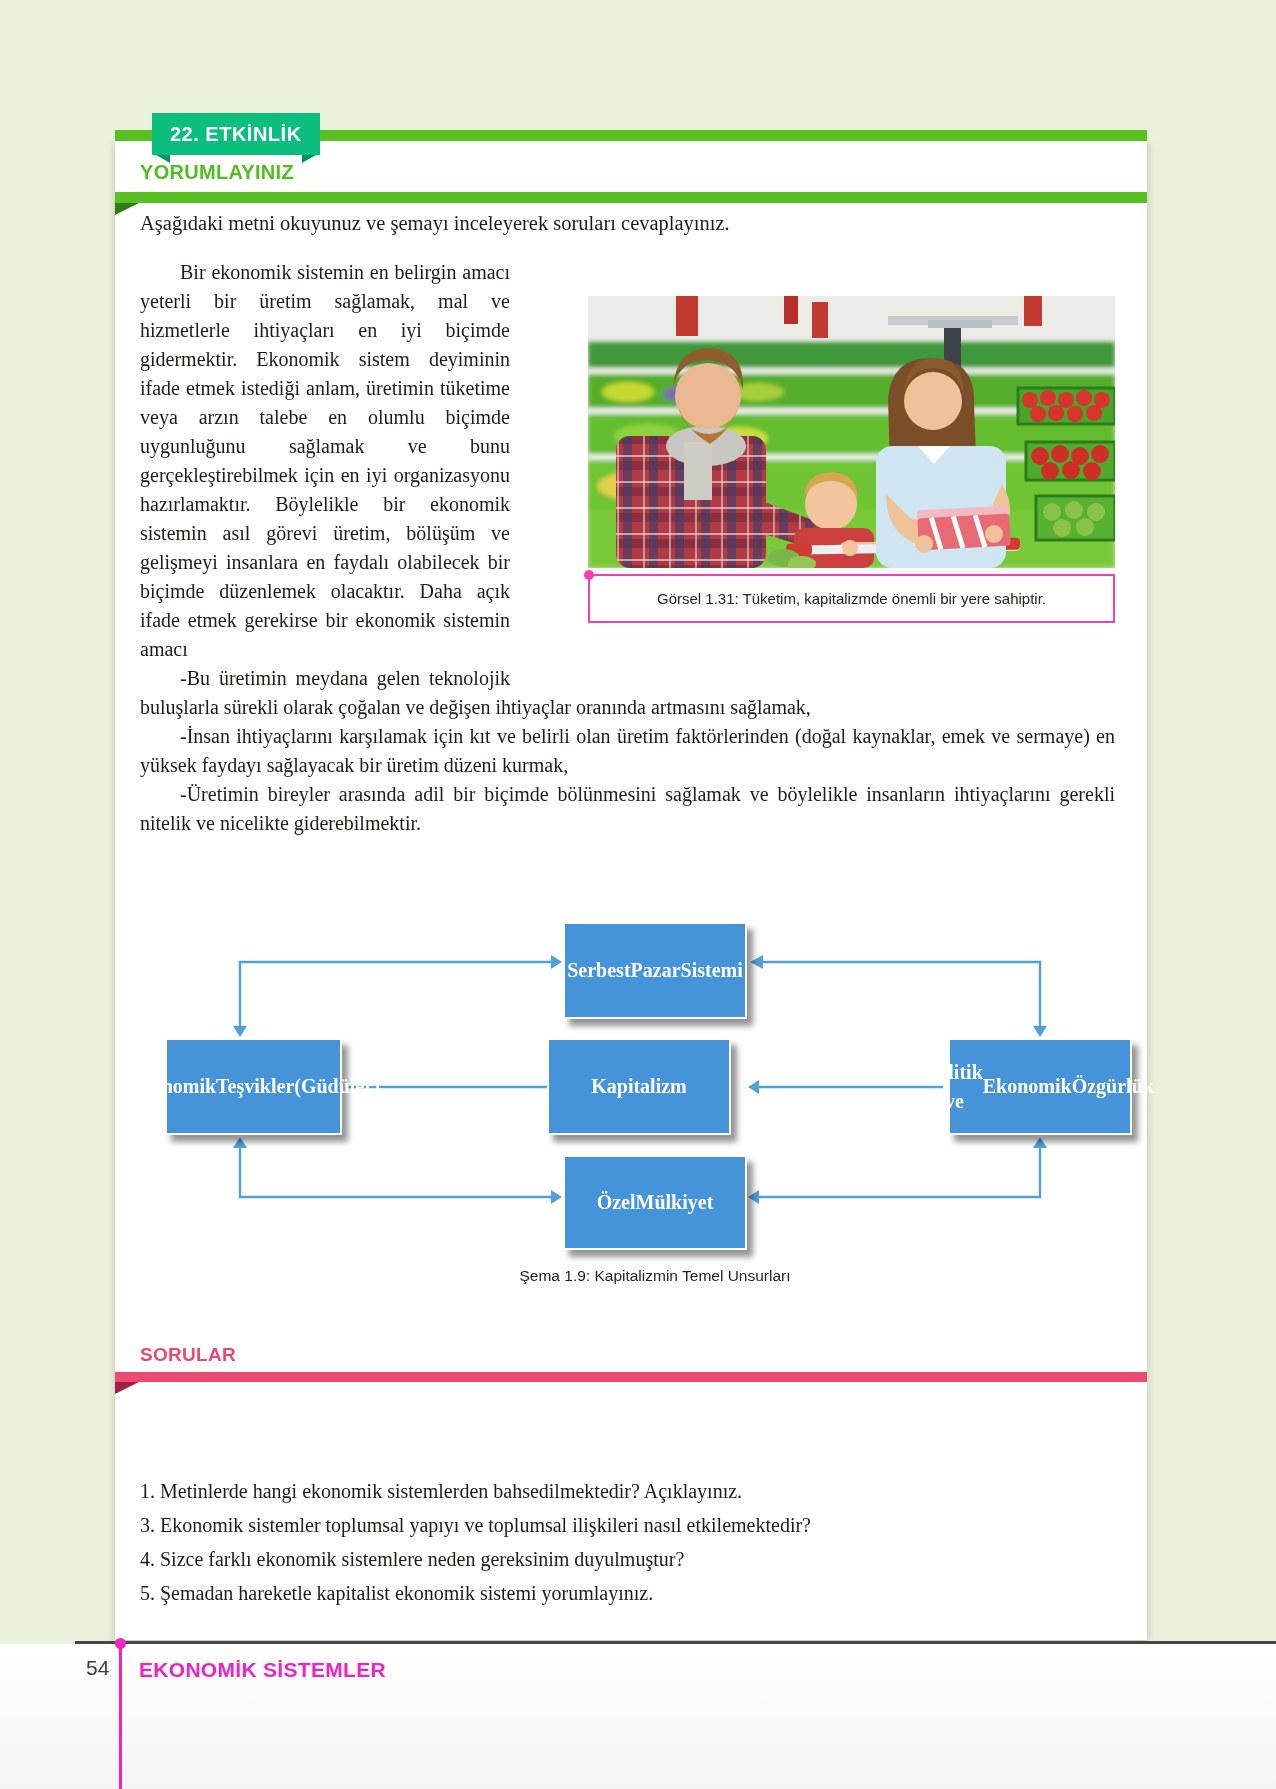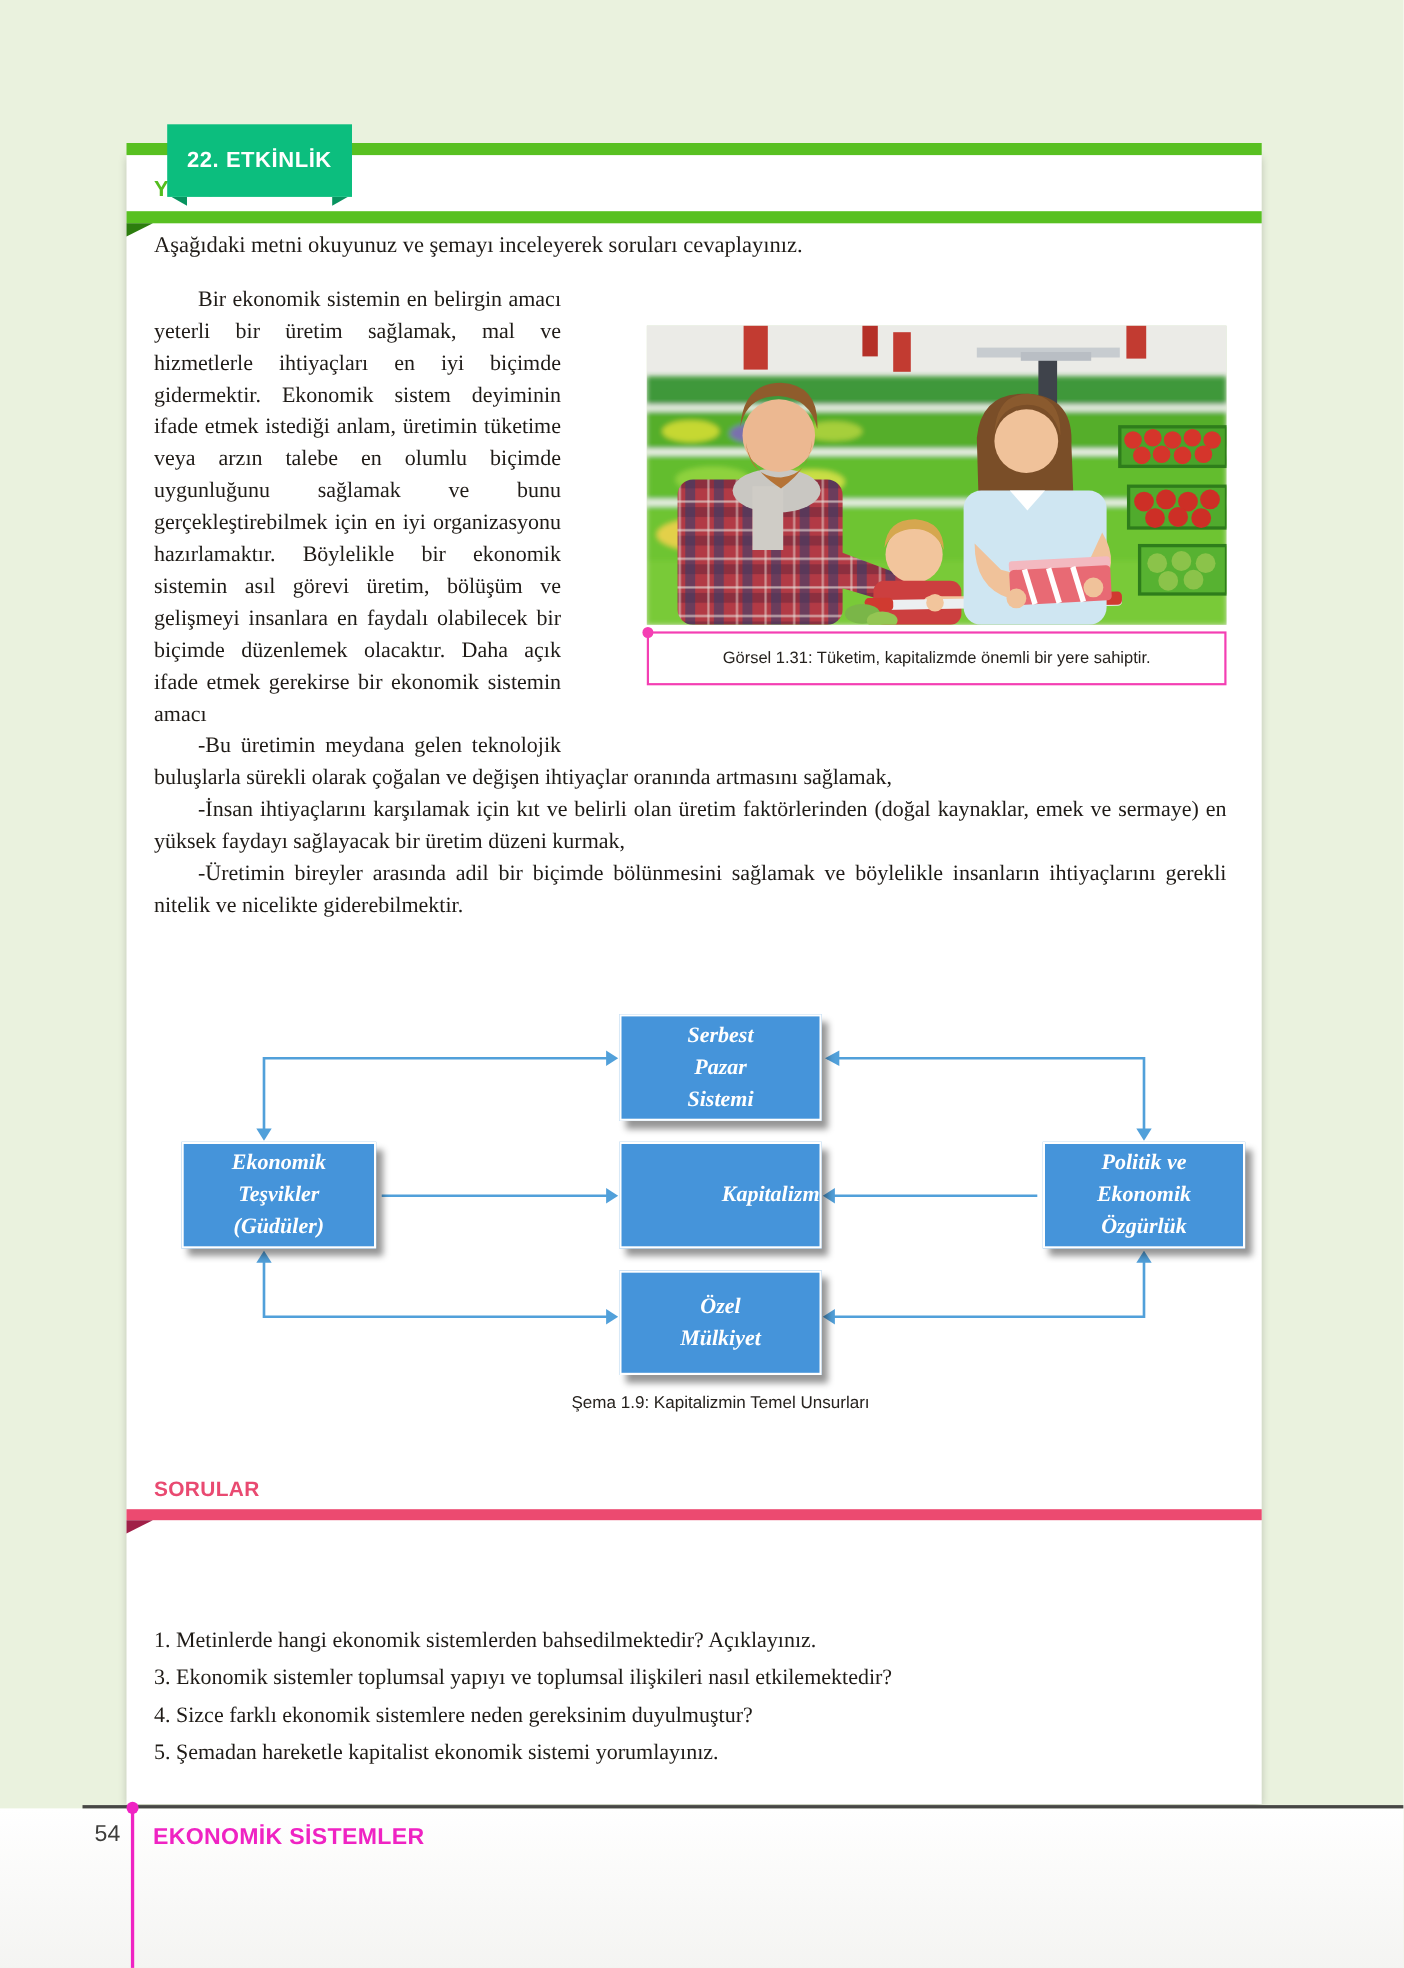--- a/index.html
+++ b/index.html
@@ -17,21 +17,21 @@
   .gbar{position:absolute;left:115px;width:1032px;height:11px;background:#58c021;}
   .gbar-top{top:130px;}
   .gbar-2{top:192px;}
   .gbar-2::after{
     content:"";position:absolute;left:0;top:11px;width:0;height:0;
     border-top:12px solid #2c7d0e;border-right:24px solid transparent;
   }
   .badge{
     position:absolute;left:152px;top:113px;height:34px;line-height:34px;
     background:#0cbe7e;color:#ffffff;font-family:"Liberation Sans","DejaVu Sans",sans-serif;
-    font-weight:bold;font-size:20px;padding:16px 18px;letter-spacing:.5px;z-index:3;
+    font-weight:bold;font-size:20px;padding:4px 18px;letter-spacing:.5px;z-index:3;
   }
   .badge::before{
     content:"";position:absolute;left:4px;bottom:-8px;width:0;height:0;
     border-top:8px solid #07935f;border-left:14px solid transparent;
   }
   .badge::after{
     content:"";position:absolute;right:4px;bottom:-8px;width:0;height:0;
     border-top:8px solid #07935f;border-right:14px solid transparent;
   }
   .yorum{
@@ -59,27 +59,27 @@
     border-radius:50%;background:#f43fb3;
   }
   
   .diagram{position:absolute;left:115px;top:905px;width:1032px;height:400px;}
   .diagram svg.arrows{position:absolute;left:0;top:0;width:1032px;height:400px;}
   .dbox{
     position:absolute;background:#4594da;border:2px solid #ffffff;
     box-shadow:6px 7px 6px rgba(0,0,0,.42);
     color:#ffffff;font-family:"Liberation Serif","DejaVu Serif",serif;
     font-weight:bold;font-size:20px;line-height:1.45;
-    display:flex;flex-direction:column;align-items:center;justify-content:center;
-    text-align:center;box-sizing:border-box;font-style:italic;
+    display:flex;flex-direction:row;align-items:center;justify-content:center;
+    text-align:center;box-sizing:border-box;
   }
   .dbox span{display:block;}
   .dbox-top{left:448px;top:17px;width:184px;height:97px;}
   .dbox-left{left:50px;top:133px;width:177px;height:97px;}
-  .dbox-center{left:448px;top:133px;width:184px;height:97px;align-items:flex-end;}
+  .dbox-center{left:432px;top:133px;width:184px;height:97px;}
   .dbox-right{left:833px;top:133px;width:184px;height:97px;}
   .dbox-bottom{left:448px;top:250px;width:184px;height:95px;}
   .diagram-caption{
     position:absolute;left:540px;top:362px;transform:translateX(-50%);
     white-space:nowrap;font-family:"Liberation Sans","DejaVu Sans",sans-serif;
     font-size:15.5px;color:#26221e;
   }
   
   .sorular-title{
     position:absolute;left:140px;top:1344px;

